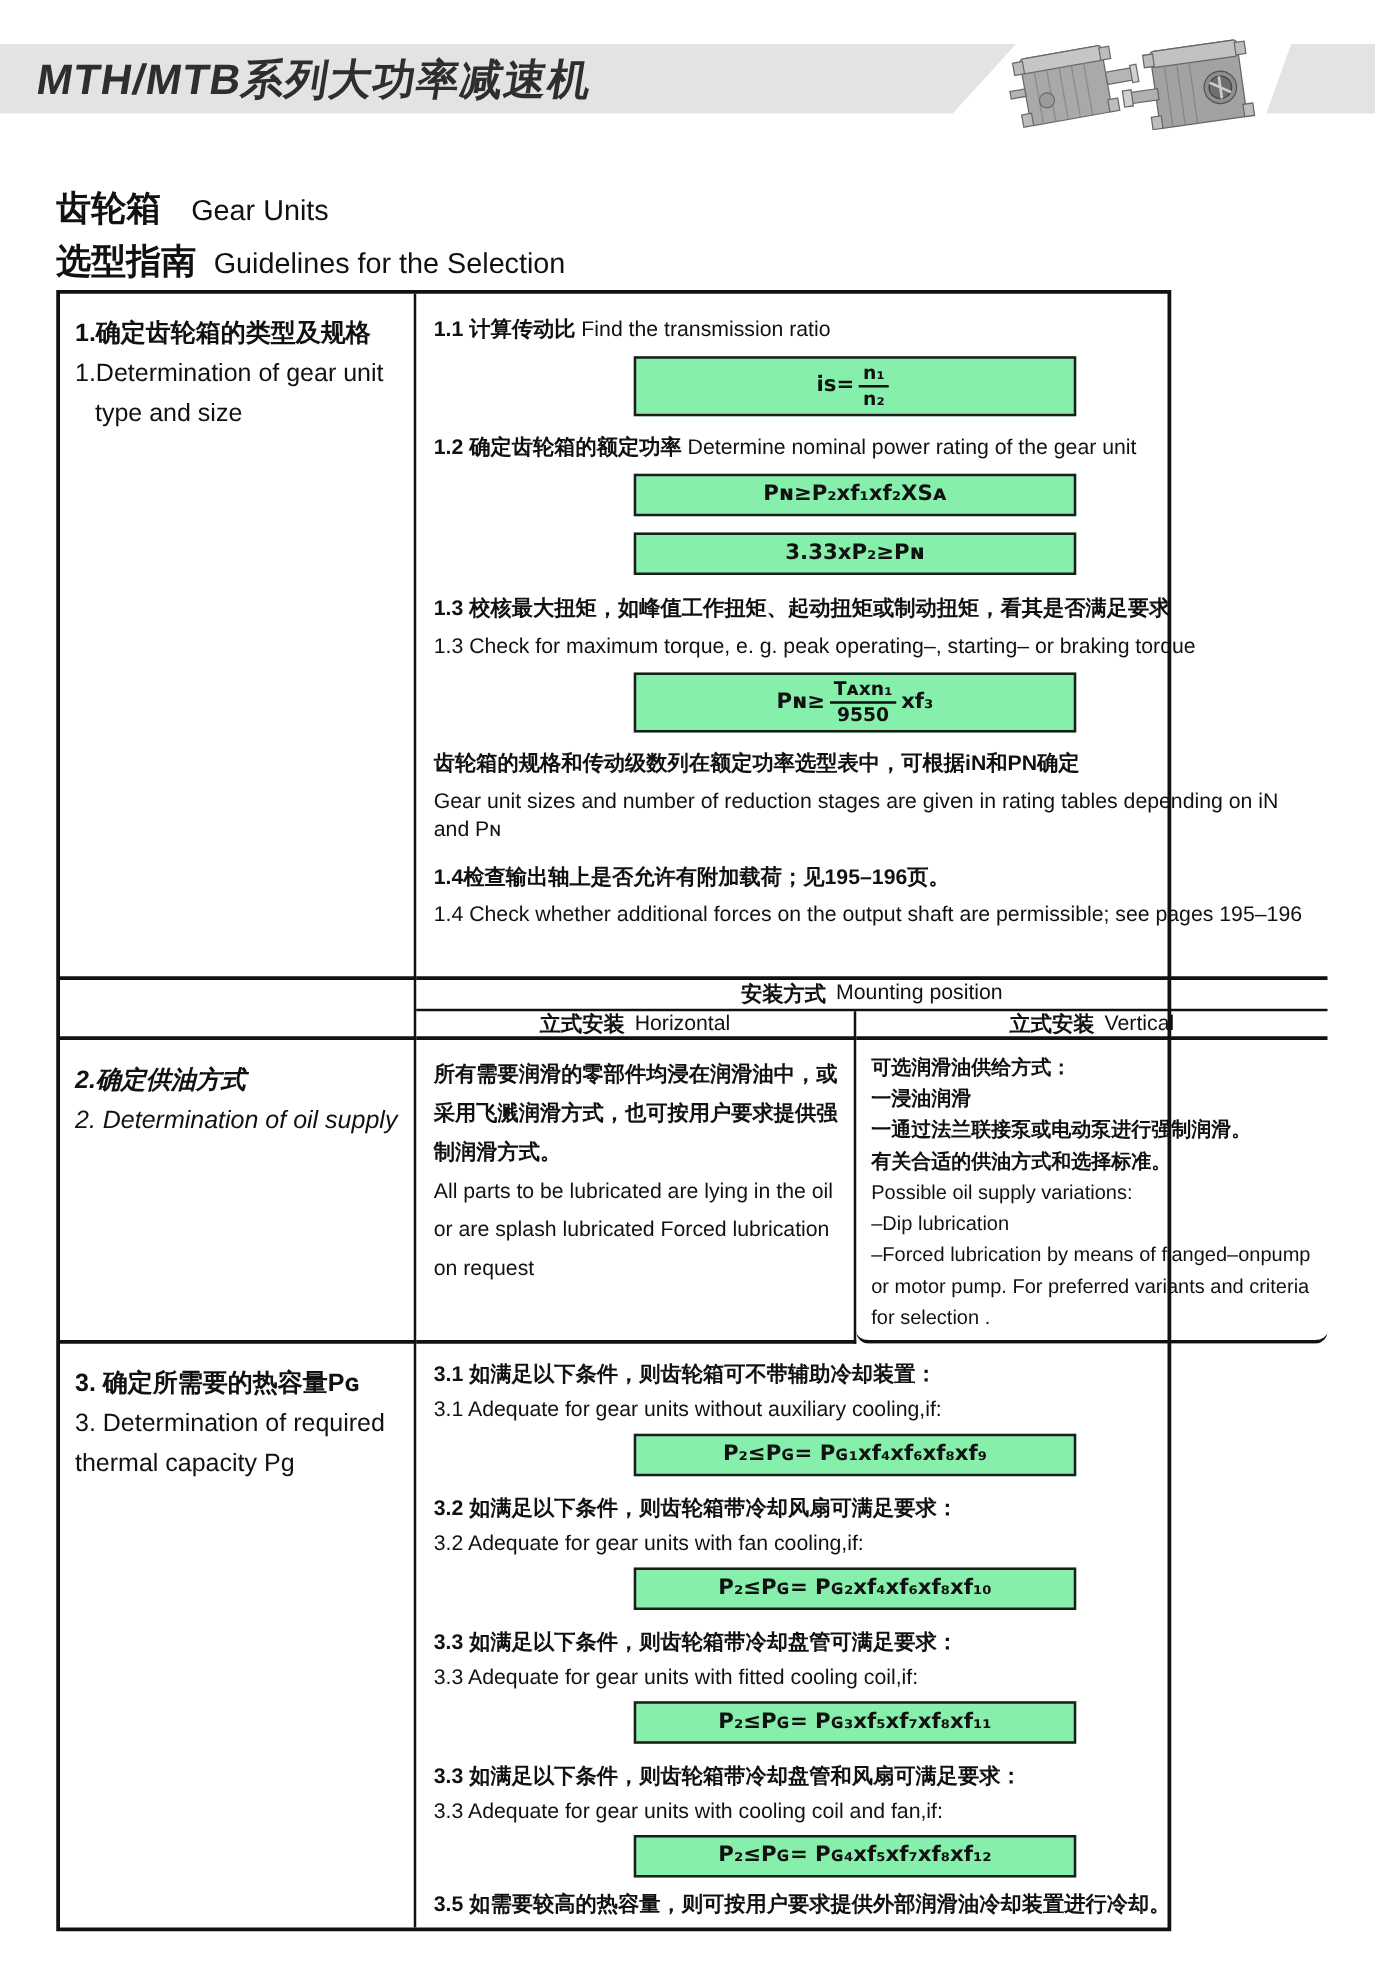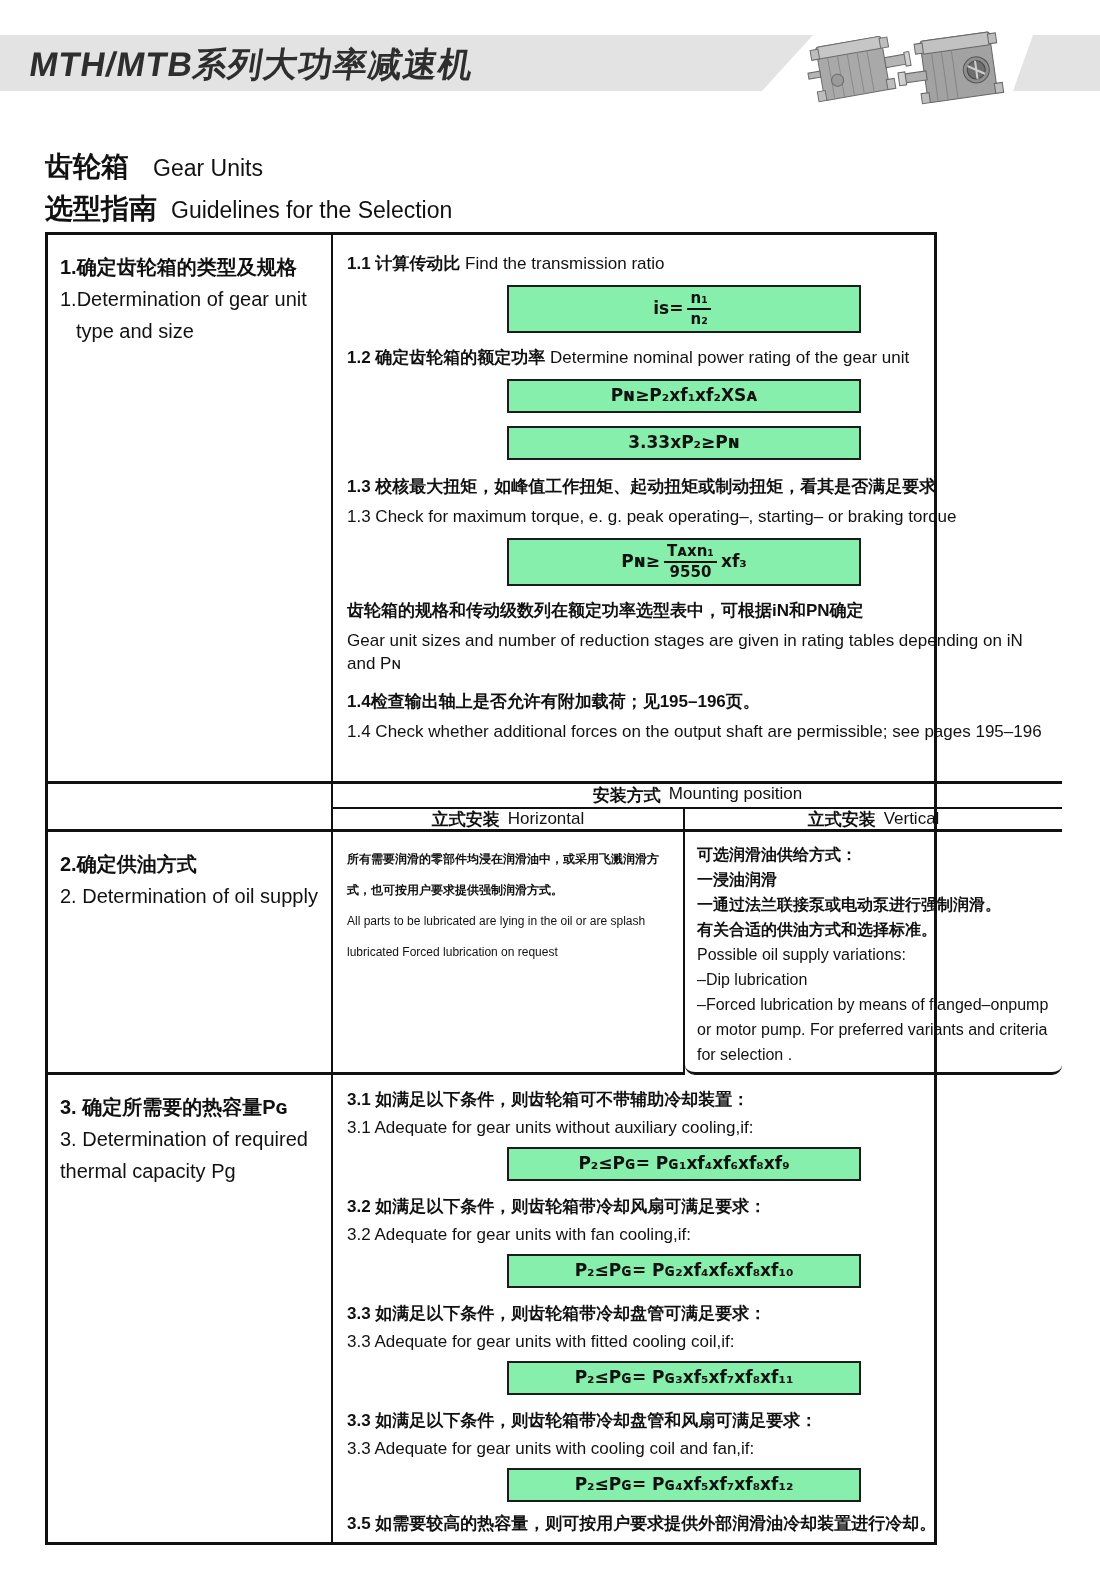--- a/index.html
+++ b/index.html
@@ -47,21 +47,21 @@
   .fbox{width:350px;margin:10px 0 13px 160px;background:#86efac;border:2px solid #1c1c1c;
         text-align:center;font-weight:bold;font-size:17px;padding:3px 0 4px 0;
         font-family:"DejaVu Sans",sans-serif;color:#111;}
   .frac{display:inline-block;vertical-align:middle;text-align:center;margin:0 4px;font-size:15px;line-height:1.1;}
   .frac .num{display:block;border-bottom:2px solid #111;padding:0 3px 1px 3px;}
   .frac .den{display:block;padding-top:1px;}
 
   .mount-title{display:flex;justify-content:center;font-size:17px;gap:8px;}
   .mount-sub{display:flex;align-items:center;justify-content:center;font-size:17px;gap:8px;}
 
-  .cell-h{padding:12px 12px 0 14px;font-size:12px;line-height:31px;}
+  .cell-h{padding:12px 12px 0 14px;font-size:17px;line-height:31px;}
   .cell-v{padding:10px 10px 0 12px;font-size:16px;line-height:25px;border-radius:10px;}
 
   .sec3-cell{padding:8px 10px 0 14px;font-size:17px;line-height:23px;}
   .sec3-cell p{margin:5px 0;}
   .sec3-cell p.sp{margin-top:14px;}
   .sec3-cell .fbox{margin:8px 0 10px 160px;}
 </style>
 </head>
 <body>
 
@@ -150,21 +150,21 @@
     </div>
     <div class="cell br bb3 mount-sub" style="grid-column:2;grid-row:3;">
       <span class="cn">立式安装</span>
         <span class="en">Horizontal</span>
     </div>
     <div class="cell bb3 mount-sub" style="grid-column:3;grid-row:3;">
       <span class="cn">立式安装</span>
         <span class="en">Vertical</span>
     </div>
 
-    <div class="cell br bb3 left-cell" style="grid-column:1;grid-row:4;">
+    <div class="cell br bb3 left-cell" style="grid-column:1;grid-row:4;font-style:italic;">
       <p class="cn">2.确定供油方式</p>
       <p class="en">2. Determination of oil supply</p>
     </div>
     <div class="cell br bb3 cell-h" style="grid-column:2;grid-row:4;">
       <p class="cn">所有需要润滑的零部件均浸在润滑油中，或采用飞溅润滑方式，也可按用户要求提供强制润滑方式。</p>
       <p class="en">All parts to be lubricated are lying in the oil or are splash lubricated Forced lubrication on request</p>
     </div>
     <div class="cell bb3 cell-v" style="grid-column:3;grid-row:4;">
       <p class="cn">可选润滑油供给方式：</p>
       <p class="cn">一浸油润滑</p>

